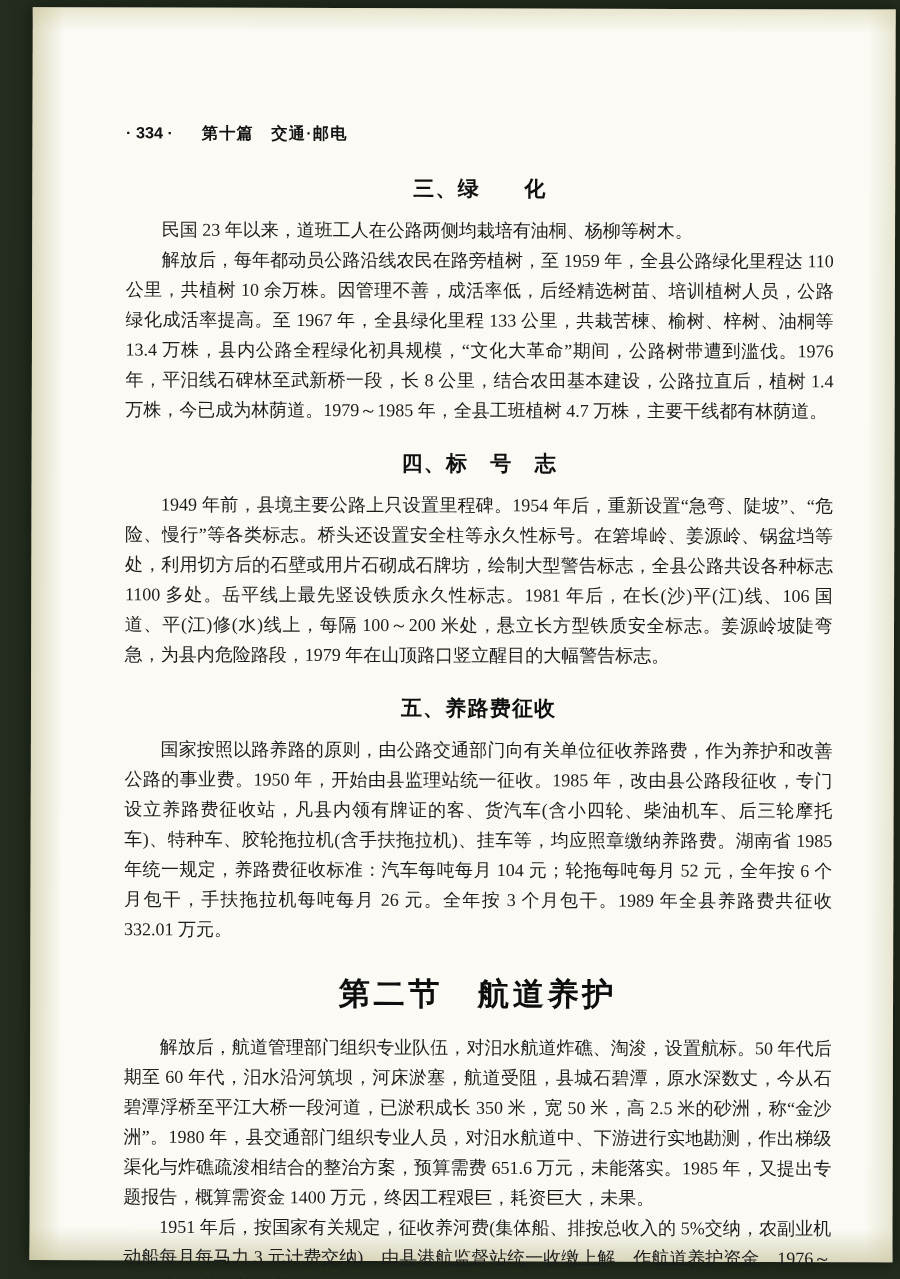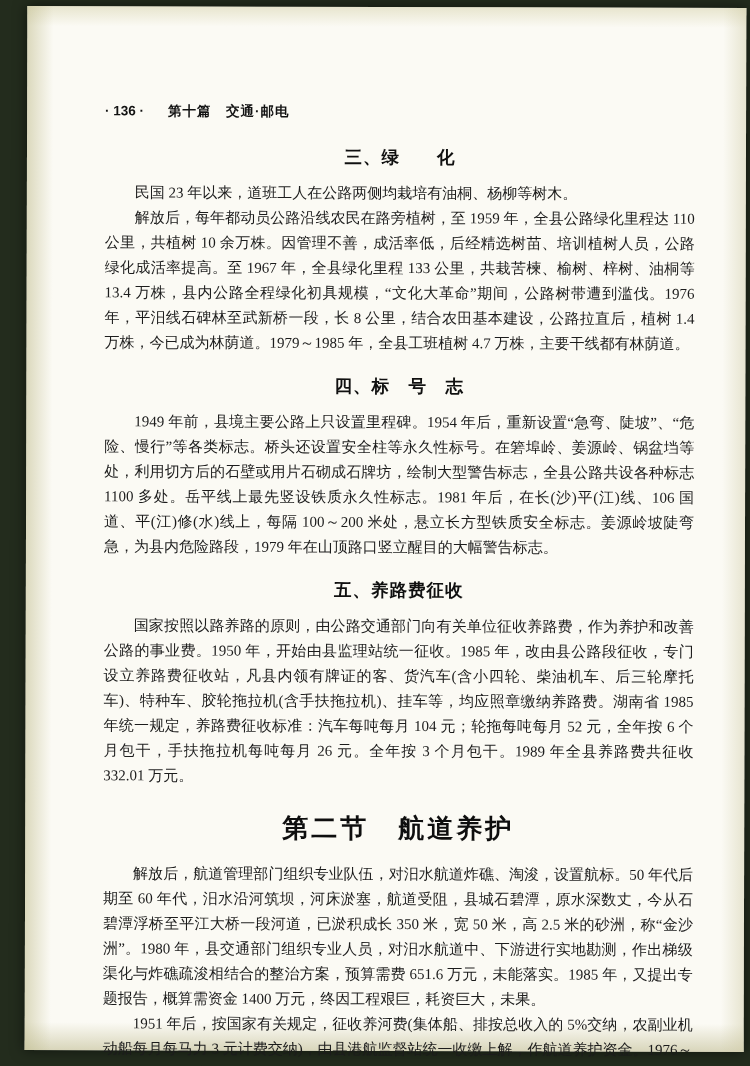--- a/index.html
+++ b/index.html
@@ -66,21 +66,21 @@
     margin:0;
   }
 </style>
 </head>
 <body>
 
 <div class="page">
   <div class="content">
 
     <div class="header-row">
-      <span>· 136 ·</span>
+      <span>· 334 ·</span>
       <span class="chapter">第十篇　交通·邮电</span>
     </div>
 
     <h3 class="sec first">三、绿　　化</h3>
     <p class="body">民国 23 年以来，道班工人在公路两侧均栽培有油桐、杨柳等树木。</p>
     <p class="body">解放后，每年都动员公路沿线农民在路旁植树，至 1959 年，全县公路绿化里程达 110 公里，共植树 10 余万株。因管理不善，成活率低，后经精选树苗、培训植树人员，公路绿化成活率提高。至 1967 年，全县绿化里程 133 公里，共栽苦楝、榆树、梓树、油桐等 13.4 万株，县内公路全程绿化初具规模，“文化大革命”期间，公路树带遭到滥伐。1976 年，平汨线石碑林至武新桥一段，长 8 公里，结合农田基本建设，公路拉直后，植树 1.4 万株，今已成为林荫道。1979～1985 年，全县工班植树 4.7 万株，主要干线都有林荫道。</p>
 
     <h3 class="sec">四、标　号　志</h3>
     <p class="body">1949 年前，县境主要公路上只设置里程碑。1954 年后，重新设置“急弯、陡坡”、“危险、慢行”等各类标志。桥头还设置安全柱等永久性标号。在箬埠岭、姜源岭、锅盆垱等处，利用切方后的石壁或用片石砌成石牌坊，绘制大型警告标志，全县公路共设各种标志 1100 多处。岳平线上最先竖设铁质永久性标志。1981 年后，在长(沙)平(江)线、106 国道、平(江)修(水)线上，每隔 100～200 米处，悬立长方型铁质安全标志。姜源岭坡陡弯急，为县内危险路段，1979 年在山顶路口竖立醒目的大幅警告标志。</p>
 

